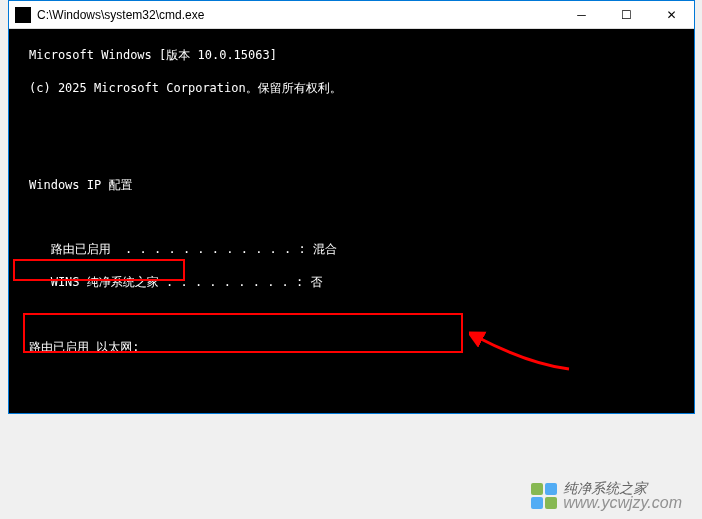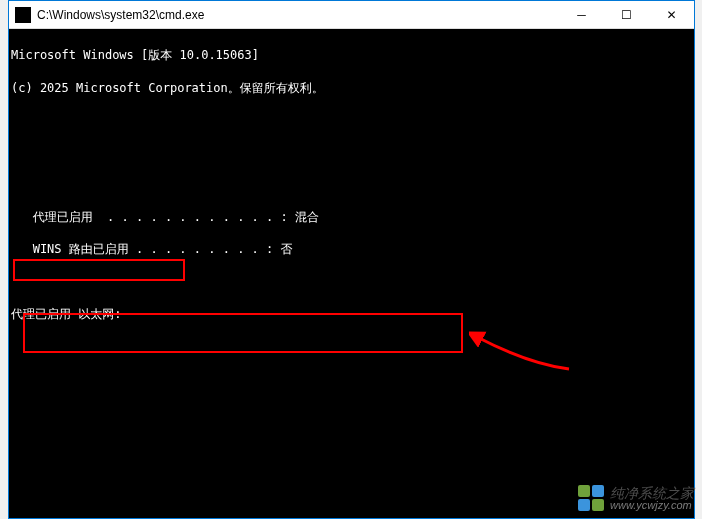--- a/index.html
+++ b/index.html
@@ -10,21 +10,21 @@
       width: 702px;
       height: 519px;
       overflow: hidden;
       position: relative;
     }
     .window {
       position: absolute;
       top: 0;
       left: 8px;
       width: 687px;
-      height: 519px;
+      height: 414px;
       background: #fff;
       border: 1px solid #0078d7;
       display: flex;
       flex-direction: column;
     }
     .titlebar {
       height: 28px;
       background: #fff;
       display: flex;
       align-items: center;
@@ -55,21 +55,21 @@
       align-items: center;
       justify-content: center;
       font-family: sans-serif;
       font-size: 12px;
       color: #000;
     }
     .console {
       flex: 1;
       background: #000;
       color: #fff;
-      padding: 2px 2px;
+      padding: 2px 20px;
       overflow: hidden;
       line-height: 1.35;
       white-space: pre;
       position: relative;
     }
     .line { white-space: pre; }
     .hl-box1 {
       position: absolute;
       border: 2px solid #ff0000;
       left: 4px;
@@ -88,21 +88,21 @@
       pointer-events: none;
     }
     .arrow {
       position: absolute;
       left: 460px;
       top: 300px;
       pointer-events: none;
     }
     .watermark {
       position: absolute;
-      right: 8px;
+      right: 20px;
       bottom: 8px;
       display: flex;
       align-items: center;
       gap: 6px;
       font-family: 'Microsoft YaHei', sans-serif;
       font-size: 15px;
       color: #666;
       font-style: italic;
       opacity: 0.9;
     }
@@ -112,45 +112,46 @@
       grid-template-rows: 12px 12px;
       gap: 2px;
     }
     .wm-sq { width: 12px; height: 12px; border-radius: 2px; }
     .wm-sq:nth-child(1){background:#7cb342;}
     .wm-sq:nth-child(2){background:#42a5f5;}
     .wm-sq:nth-child(3){background:#42a5f5;}
     .wm-sq:nth-child(4){background:#7cb342;}
     .wm-text { display: flex; flex-direction: column; line-height: 1; }
     .wm-cn { font-size: 14px; color: #555; }
-    .wm-url { font-size: 11px; color: #888; }
+    .wm-url { font-size: 16px; color: #888; }
   </style>
 </head>
 <body>
 
 <div class="window">
   <div class="titlebar">
     <div class="titlebar-icon"></div>
     <div class="titlebar-title">C:\Windows\system32\cmd.exe</div>
     <div class="titlebar-buttons">
       <div class="titlebar-btn">─</div>
       <div class="titlebar-btn">☐</div>
       <div class="titlebar-btn close">✕</div>
     </div>
   </div>
   <div class="console">
 <div class="line">Microsoft Windows [版本 10.0.15063]</div>
 <div class="line">(c) 2025 Microsoft Corporation。保留所有权利。</div>
 <div class="line"> </div>
 <div class="line"> </div>
+<div class="line">Windows IP 配置</div>
 <div class="line"> </div>
-<div class="line">   代理已启用  . . . . . . . . . . . . : 混合</div>
-<div class="line">   WINS 路由已启用 . . . . . . . . . : 否</div>
+<div class="line">   路由已启用  . . . . . . . . . . . . : 混合</div>
+<div class="line">   WINS 纯净系统之家 . . . . . . . . . : 否</div>
 <div class="line"> </div>
-<div class="line">代理已启用 以太网:</div>
+<div class="line">路由已启用 以太网:</div>
 <div class="line"> </div>
 
 
 
 
 
 
 
 
 

